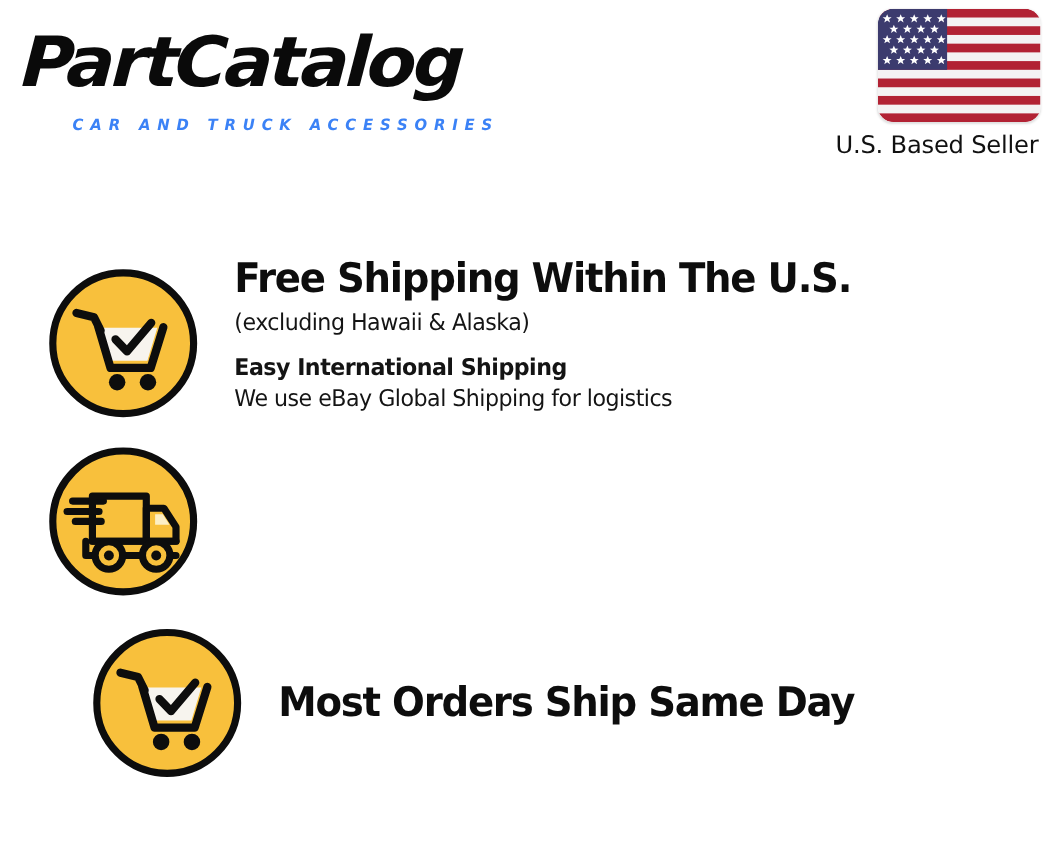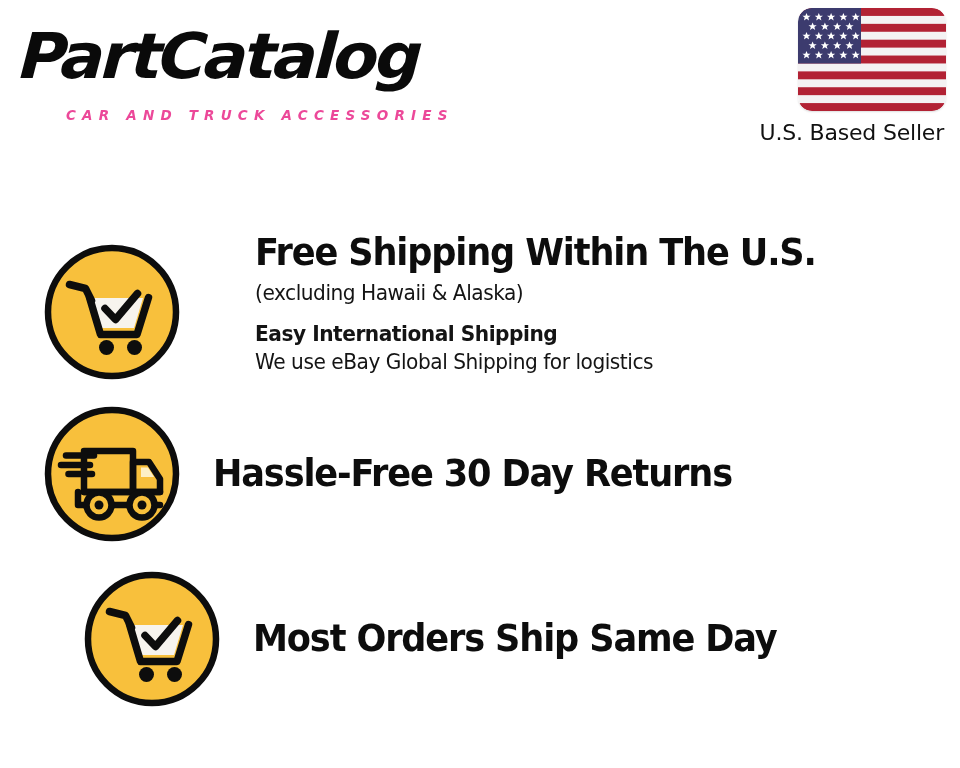--- a/index.html
+++ b/index.html
@@ -50,21 +50,21 @@
   }
   #brand-tagline {
     position: absolute;
     left: 44px;
     top: 84px;
     font-family: "DejaVu Sans", sans-serif;
     font-style: italic;
     font-weight: bold;
     font-size: 13.5px;
     letter-spacing: 6.2px;
-    color: #ec4899;
+    color: #3b82f6;
     white-space: nowrap;
     transform: scaleY(1.05);
     transform-origin: left top;
   }
 
   
   #seller-badge {
     position: absolute;
     right: 14px;
     top: 8px;
@@ -140,21 +140,21 @@
     color: #141414;
     white-space: nowrap;
     transform: scaleX(0.96);
     transform-origin: left center;
   }
   .feature-sub.strong { font-weight: bold; }
 
   
   #feature-row-1 { top: 0px;   height: 160px; }
   #feature-row-1 .feature-icon-badge { top: 10px; }
-  #feature-row-1 .feature-text { top: 0px; margin-left: 42px; }
+  #feature-row-1 .feature-text { top: 0px; }
   #feature-row-1 .feature-sub-1 { margin-top: 5px; }
   #feature-row-1 .feature-sub-2 { margin-top: 13px; }
   #feature-row-1 .feature-sub-3 { margin-top: 0px; }
 
   #feature-row-2 { top: 172px; height: 150px; }
   #feature-row-2 .feature-icon-badge { top: 0px; }
   #feature-row-2 .feature-text { top: 49px; }
 
   #feature-row-3 { top: 337px; height: 150px; margin-left: 40px; }
   #feature-row-3 .feature-icon-badge { top: 0px; }
@@ -274,23 +274,20 @@
         <path d="M99 63.5 L106 63.5 L112 73 L99 73 Z" fill="#FDEFC5"></path>
 
         <path d="M42 88 L118 88" stroke="#0d0d0d" stroke-width="6.5" stroke-linecap="round"></path>
         <path d="M36 88 L36 101 L118 101" fill="none" stroke="#0d0d0d" stroke-width="6.5" stroke-linecap="round" stroke-linejoin="round"></path>
 
         <circle cx="57" cy="101" r="12.5" fill="#F8C03C" stroke="#0d0d0d" stroke-width="6.5"></circle>
         <circle cx="100" cy="101" r="12.5" fill="#F8C03C" stroke="#0d0d0d" stroke-width="6.5"></circle>
         <circle cx="57" cy="101" r="4.5" fill="#0d0d0d"></circle>
         <circle cx="100" cy="101" r="4.5" fill="#0d0d0d"></circle>
       </svg>
-    </div>
-    <div class="feature-text">
-      <div class="feature-heading">Hassle-Free 30 Day Returns</div>
     </div>
   </div>
 
   <div class="feature-row" id="feature-row-3">
     <div class="feature-icon-badge">
       <svg viewBox="0 0 140 140" xmlns="http://www.w3.org/2000/svg">
         <circle cx="70" cy="70" r="64" fill="#F8C03C" stroke="#0d0d0d" stroke-width="6.5"></circle>
         <path d="M49.5 56 L101 56 L92 86 L58.5 86 Z" fill="#F7F4EE"></path>
         <path d="M27.5 42.5 L43.5 46.5 L49.5 58.5" fill="none" stroke="#0d0d0d" stroke-width="7.5" stroke-linecap="round" stroke-linejoin="round"></path>
         <path d="M47.5 55.5 L58.5 92.5 L95 92.5 L106.5 55.5" fill="none" stroke="#0d0d0d" stroke-width="7.5" stroke-linecap="round" stroke-linejoin="round"></path>

